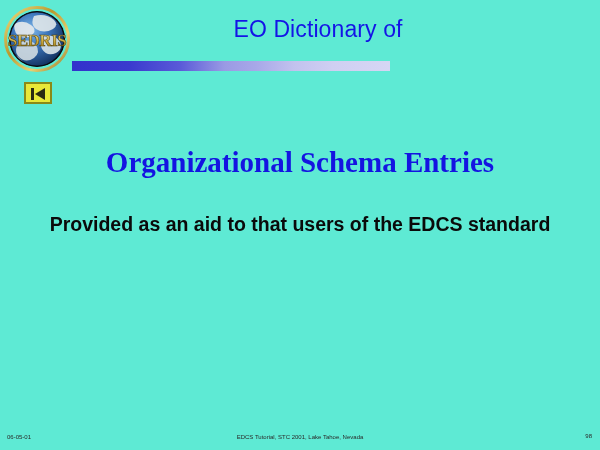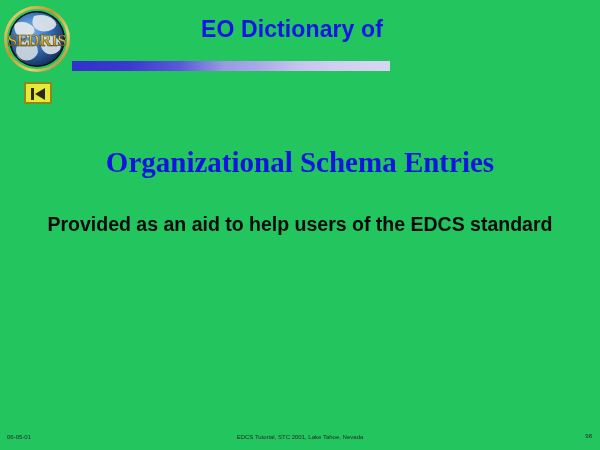--- a/index.html
+++ b/index.html
@@ -12,41 +12,41 @@
     background: #f3f3f5;
     font-family: "Liberation Sans", sans-serif;
     overflow: hidden;
     position: relative;
   }
 
   .slide {
     position: relative;
     width: 600px;
     height: 450px;
-    background: #22c55e;
+    background: #5eead4;
   }
 
   
   .logo {
     position: absolute;
     left: 4px;
     top: 6px;
     width: 66px;
     height: 66px;
   }
   .logo svg { display: block; }
 
   .header-title {
     position: absolute;
-    left: 76px;
+    left: 102px;
     top: 16px;
     width: 432px;
     text-align: center;
     font-family: "Liberation Sans", sans-serif;
-    font-weight: bold;
+    font-weight: normal;
     font-size: 23px;
     color: #1414e6;
     letter-spacing: 0.1px;
     white-space: nowrap;
   }
 
   .grad-bar {
     position: absolute;
     left: 72px;
     top: 61px;
@@ -185,21 +185,21 @@
       <svg width="16" height="14" viewBox="0 0 16 14" xmlns="http://www.w3.org/2000/svg">
         <rect x="1" y="1" width="3" height="12" fill="#2a2a12"></rect>
         <polygon points="15,1 15,13 5,7" fill="#2a2a12"></polygon>
       </svg>
     </span>
   </button>
 
   <div class="main-title">Organizational Schema Entries</div>
 
   <div class="body-text">
-    <div>Provided as an aid to help users of the EDCS standard</div>
+    <div>Provided as an aid to that users of the EDCS standard</div>
   </div>
 
   <div class="footer">
     <span class="footer-date">06-05-01</span>
     <span class="footer-center">EDCS Tutorial, STC 2001, Lake Tahoe, Nevada</span>
     <span class="footer-page">98</span>
   </div>
 
 </div>
 

